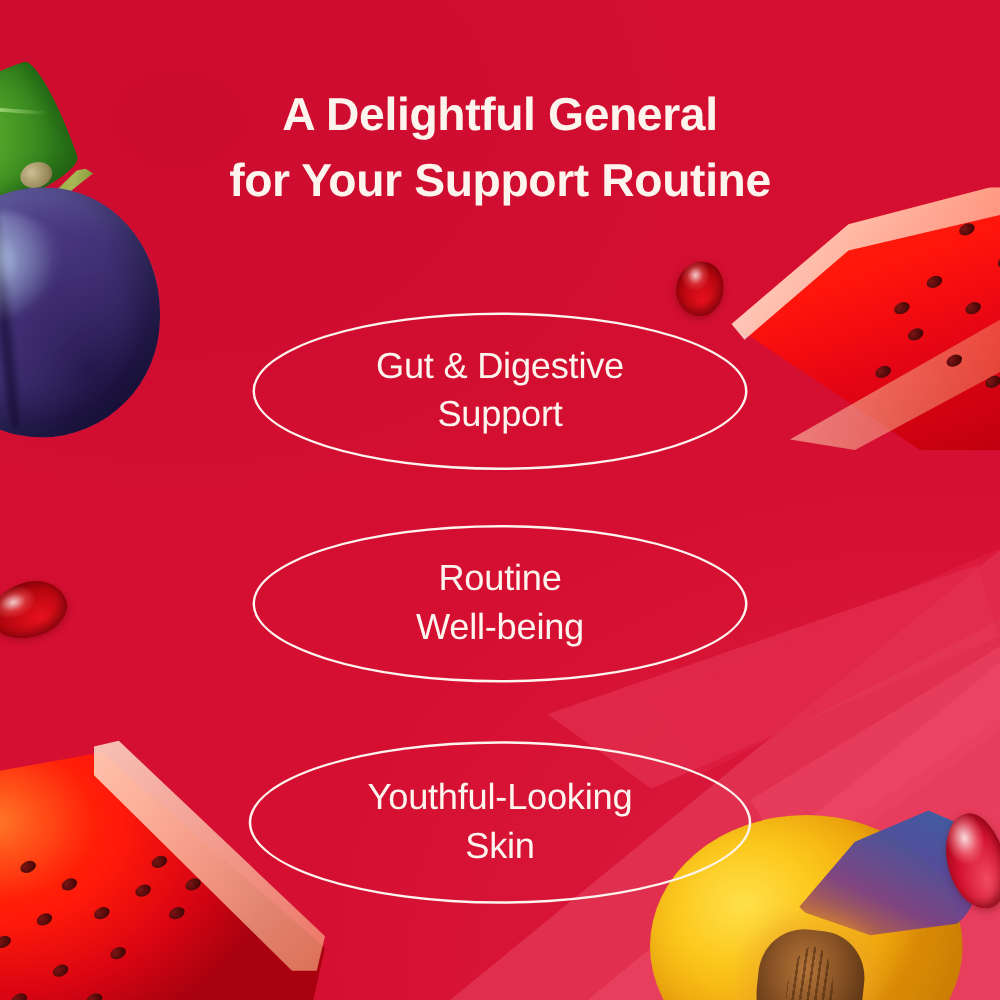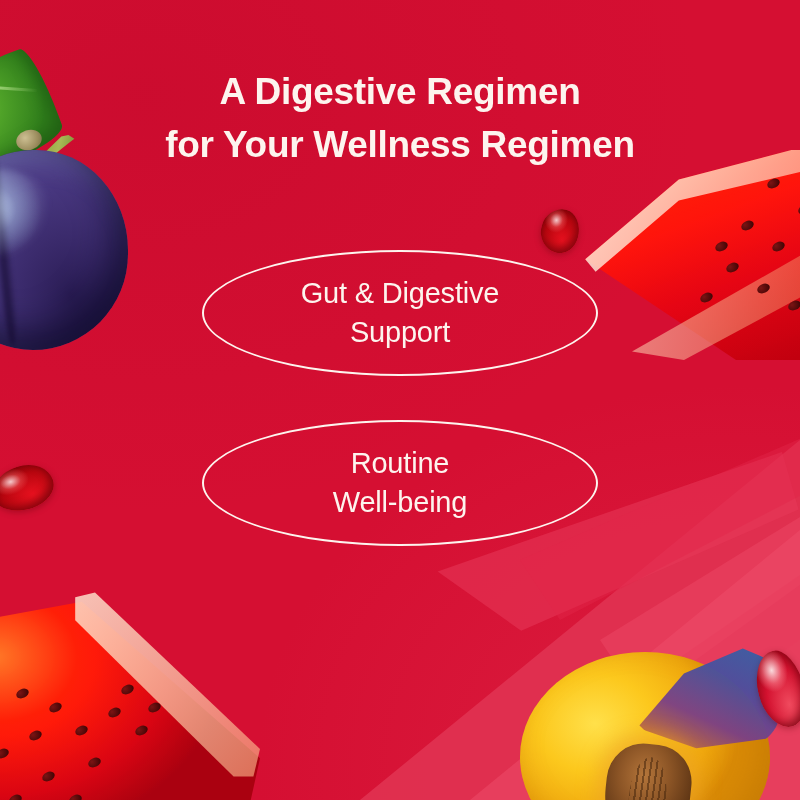--- a/index.html
+++ b/index.html
@@ -321,28 +321,32 @@
     <div class="pit">
       <div class="pit-lines"></div>
     </div>
   </div>
 
   <div class="aril" id="aril-1"></div>
   <div class="aril" id="aril-2"></div>
   <div class="aril" id="aril-3"></div>
 
   <div class="headline">
-    <span class="line">A Digestive Regimen</span>
-    <span class="line">for Your Wellness Regimen</span>
+    <span class="line">A Delightful General</span>
+    <span class="line">for Your Support Routine</span>
   </div>
 
   <div class="benefits">
     <div class="benefit" id="benefit-1">
       <div class="benefit-label">Gut &amp; Digestive
 Support</div>
     </div>
     <div class="benefit" id="benefit-2">
       <div class="benefit-label">Routine
 Well-being</div>
     </div>
+    <div class="benefit" id="benefit-3">
+      <div class="benefit-label">Youthful-Looking
+Skin</div>
+    </div>
   </div>
 
 </div>
 
 </body></html>

